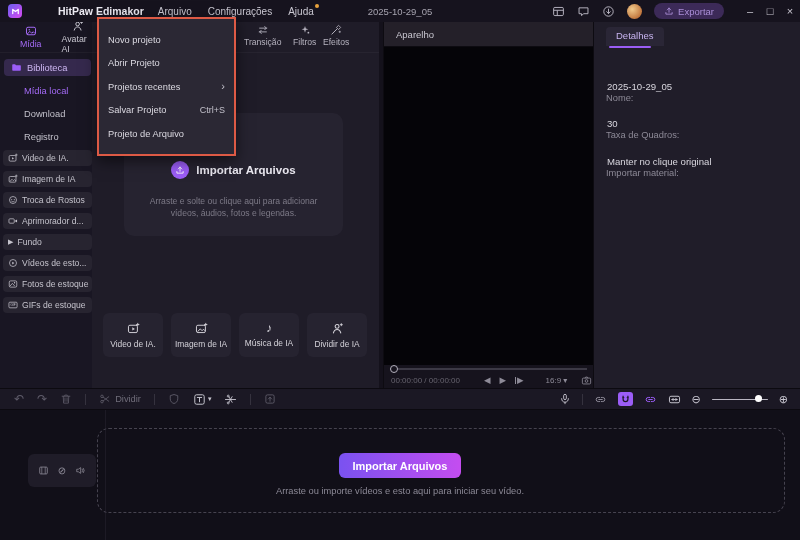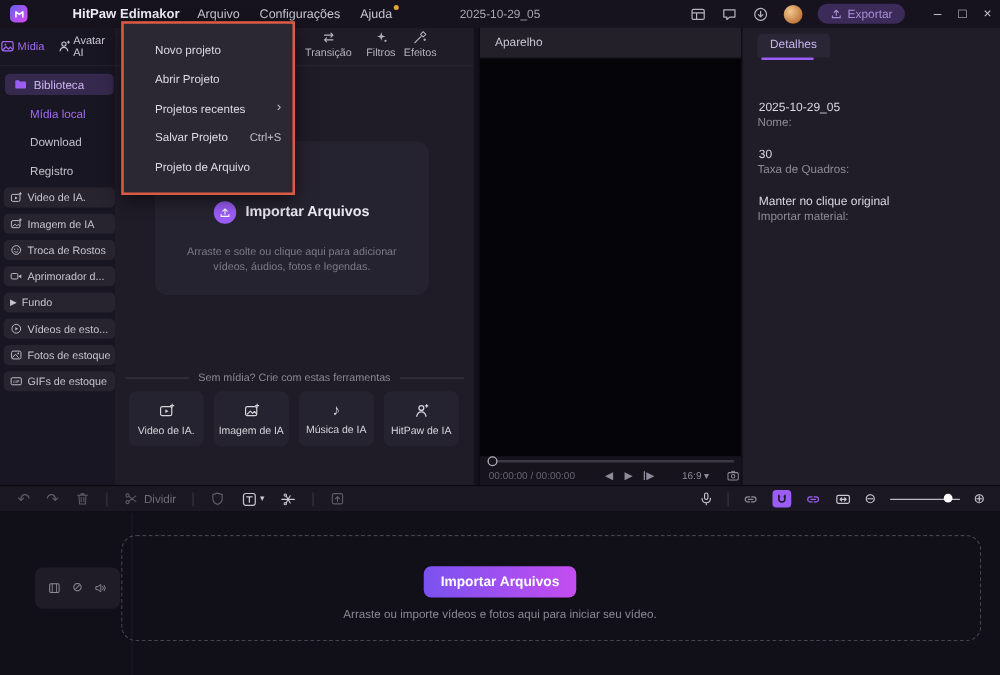--- a/index.html
+++ b/index.html
@@ -25,21 +25,21 @@
   .winctl span{width:20px;text-align:center;color:#c9c7d1;font-size:11px;line-height:22px;}
 
   
   .sidebar{position:absolute;left:0;top:22px;width:96px;height:366px;background:#191623;border-right:1px solid #0d0b11;box-sizing:border-box;}
   .media-panel{position:absolute;left:92px;top:22px;width:287px;height:366px;background:#1f1c28;}
   .preview-panel{position:absolute;left:383px;top:22px;width:210px;height:366px;background:#16131d;border-left:1px solid #0d0b11;box-sizing:border-box;}
   .details-panel{position:absolute;left:593px;top:22px;width:207px;height:366px;background:#201d29;border-left:1px solid #0d0b11;box-sizing:border-box;}
 
   
   .side-tabs{display:flex;height:30px;align-items:center;border-bottom:1px solid rgba(255,255,255,0.04);}
-  .side-tab{width:48%;display:flex;flex-direction:row;align-items:center;gap:2px;font-size:8.8px;color:#c9c7d1;}
+  .side-tab{width:48%;display:flex;flex-direction:column;align-items:center;gap:2px;font-size:8.8px;color:#c9c7d1;padding-left:14px;}
   .side-tab.active{color:#a36af5;}
   .lib-item{margin:6px 4px 0 4px;height:17px;border-radius:4px;background:#35294d;color:#cdb6f2;
             display:flex;align-items:center;gap:5px;padding-left:7px;font-size:9.3px;}
   .sub-item{padding-left:24px;height:16px;line-height:16px;color:#c2c0ca;font-size:9.3px;margin-top:7px;}
   .sub-item.active{color:#a36af5;}
   .tool-pill{margin:5px 3px 0 3px;height:16px;border-radius:4px;background:#272430;color:#c5c3cc;
              display:flex;align-items:center;gap:4px;padding-left:5px;font-size:8.6px;white-space:nowrap;overflow:hidden;}
   .tool-pill:first-of-type{margin-top:8px;}
 
   
@@ -112,21 +112,21 @@
   .drop-zone{position:absolute;left:97px;top:18px;width:688px;height:85px;border:1px dashed #46434f;border-radius:12px;box-sizing:border-box;}
   .tl-import-btn{position:absolute;left:50%;transform:translateX(-50%);top:43px;width:122px;height:25px;border:none;
                  border-radius:6px;background:linear-gradient(90deg,#7a52f0,#c44df0);color:#fff;font-weight:bold;
                  font-size:11px;font-family:"Liberation Sans",sans-serif;}
   .tl-hint{position:absolute;left:0;right:0;top:76px;text-align:center;color:#8b8895;font-size:9.3px;}
 
   
   .ctx-menu{position:absolute;left:97px;top:17px;width:139px;height:139px;background:#2b2834;
             border:2px solid #dd5a45;box-sizing:border-box;z-index:10;box-shadow:0 5px 14px rgba(0,0,0,.55);
             display:flex;flex-direction:column;justify-content:space-evenly;padding:2px 0;}
-  .ctx-item{display:flex;align-items:center;justify-content:space-between;padding:0 9px;color:#dcdae2;font-size:9.3px;margin-left:16px;}
+  .ctx-item{display:flex;align-items:center;justify-content:space-between;padding:0 9px;color:#dcdae2;font-size:9.3px;}
   .ctx-item .sc{color:#c2c0ca;font-size:9px;}
   .ctx-item .arr{color:#c2c0ca;font-size:11px;line-height:9px;}
 </style>
 </head>
 <body>
 
 <svg width="0" height="0" style="position:absolute">
 <defs>
 <symbol id="s-img" viewBox="0 0 16 16">
         <rect x="2" y="3" width="12" height="10" rx="2" stroke="currentColor" fill="none" stroke-width="1.3"></rect>
@@ -409,23 +409,20 @@
             <svg class="ic" width="10" height="10">
               <use href="#s-up"></use>
             </svg>
           </span>
         <span class="ib-title">Importar Arquivos</span>
       </div>
       <div class="ib-sub" style="top:82px">Arraste e solte ou clique aqui para adicionar</div>
       <div class="ib-sub" style="top:94px">vídeos, áudios, fotos e legendas.</div>
     </div>
 
-    <div class="div-row">
-        <span>Sem mídia? Crie com estas ferramentas</span>
-      </div>
 
     <div class="ai-tools">
       <div class="ai-tool">
         <svg class="ic" width="13" height="13">
             <use href="#s-vidai"></use>
           </svg>
         <span>Video de IA.</span>
       </div>
       <div class="ai-tool">
         <svg class="ic" width="13" height="13">
@@ -434,21 +431,21 @@
         <span>Imagem de IA</span>
       </div>
       <div class="ai-tool">
         <span class="gly">♪</span>
         <span>Música de IA</span>
       </div>
       <div class="ai-tool">
         <svg class="ic" width="13" height="13">
             <use href="#s-person"></use>
           </svg>
-        <span>HitPaw de IA</span>
+        <span>Dividir de IA</span>
       </div>
     </div>
   </div>
 
   <div class="preview-panel">
     <div class="pv-header">
         <span>Aparelho</span>
       </div>
     <div class="pv-stage"></div>
     <div class="pv-scrub">
@@ -582,21 +579,21 @@
         </span>
       <span class="hide-gly">⊘</span>
       <span>
           <svg class="ic" width="11" height="11">
             <use href="#s-speaker"></use>
           </svg>
         </span>
     </div>
     <div class="drop-zone"></div>
     <button class="tl-import-btn">Importar Arquivos</button>
-    <div class="tl-hint">Arraste ou importe vídeos e fotos aqui para iniciar seu vídeo.</div>
+    <div class="tl-hint">Arraste ou importe vídeos e esto aqui para iniciar seu vídeo.</div>
   </div>
 
   <div class="ctx-menu">
     <div class="ctx-item">
       <span>Novo projeto</span>
     </div>
     <div class="ctx-item">
       <span>Abrir Projeto</span>
     </div>
     <div class="ctx-item">

